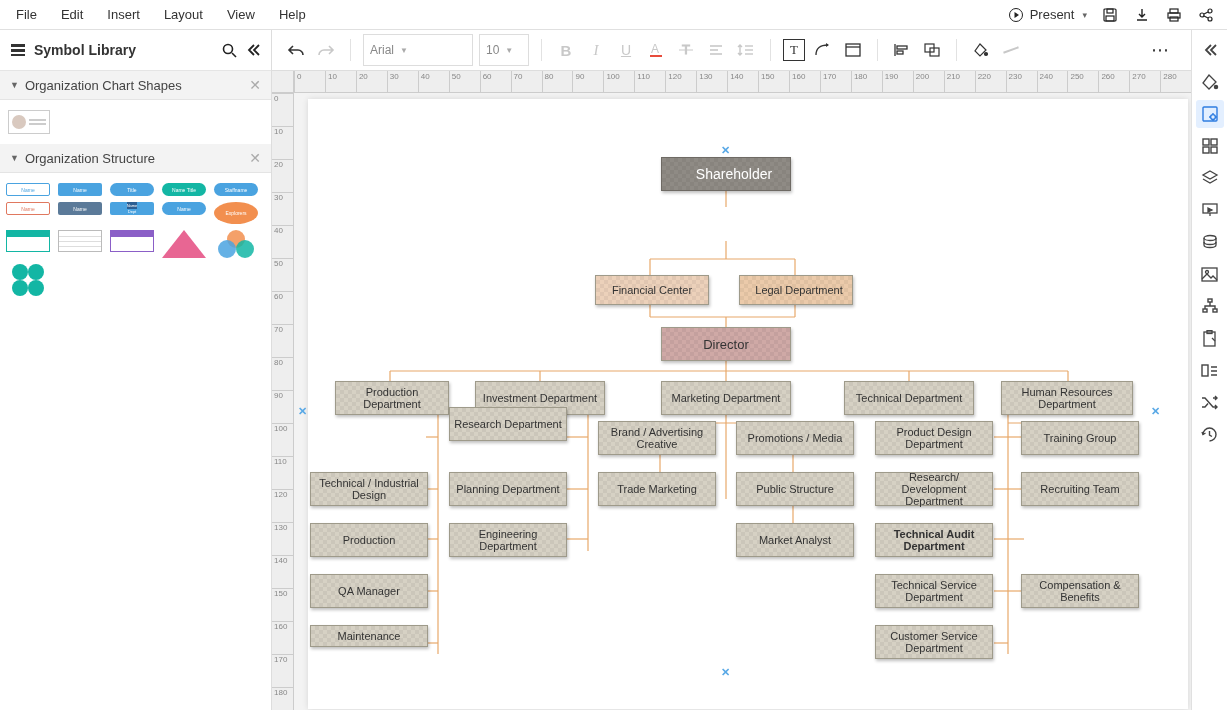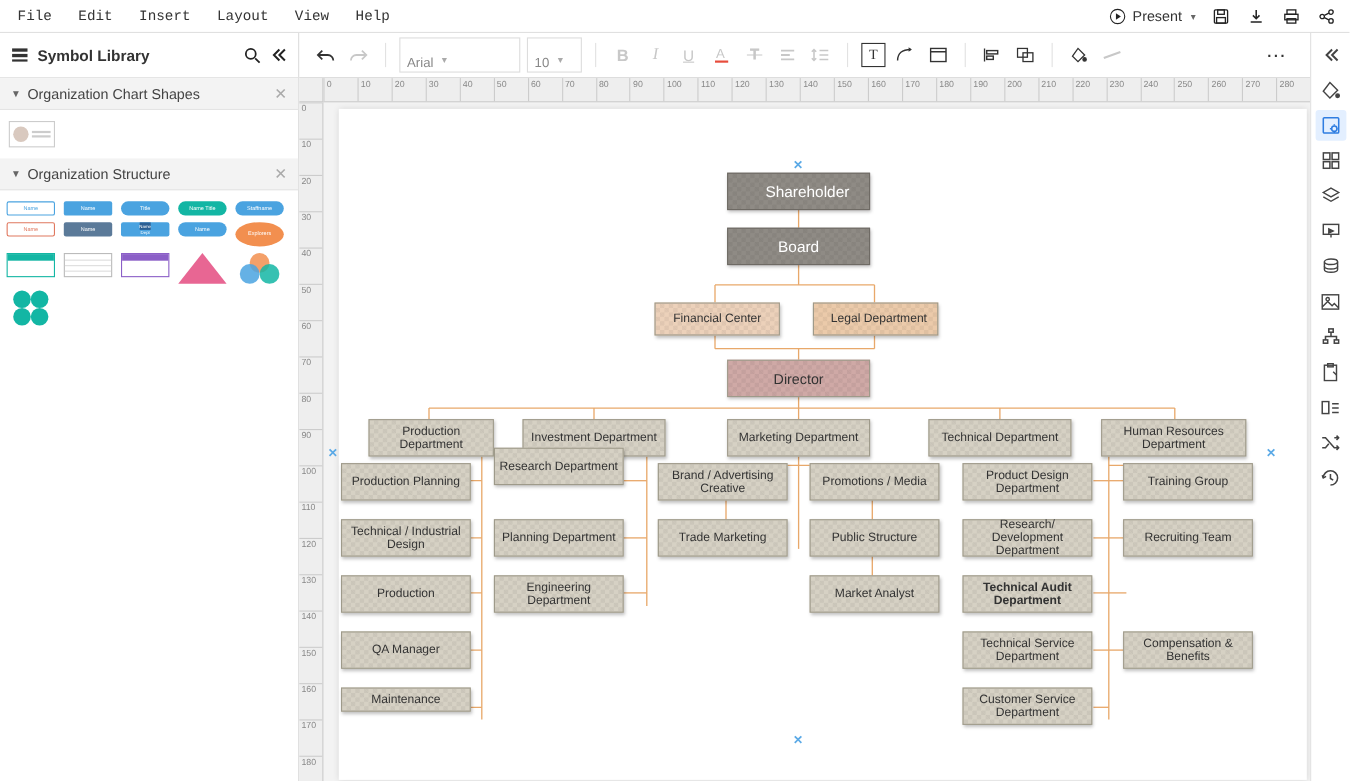--- a/index.html
+++ b/index.html
@@ -2,21 +2,21 @@
 <html><head>
 <meta charset="utf-8">
 <style>
   *{box-sizing:border-box;margin:0;padding:0;font-family:Arial,Helvetica,sans-serif;}
   body{width:1227px;height:710px;overflow:hidden;background:#fff;font-size:12px;color:#333;}
   svg.icon{display:block;}
 
   
   .menubar{height:30px;display:flex;align-items:center;border-bottom:1px solid #e0e0e0;padding:0 6px;}
   .menubar .menu-items{display:flex;gap:24px;padding-left:10px;}
-  .menubar .menu-items span{font-size:13px;cursor:pointer;font-family:Liberation Mono, monospace;}
+  .menubar .menu-items span{font-size:13px;cursor:pointer;}
   .menubar .spacer{flex:1;}
   .menubar .right-group{display:flex;align-items:center;gap:14px;padding-right:6px;}
   .present{display:flex;align-items:center;gap:6px;font-size:13px;cursor:pointer;}
   .present .chev{font-size:9px;color:#666;margin-left:2px;}
   .right-group .ticon{width:18px;height:18px;display:flex;align-items:center;justify-content:center;color:#222;cursor:pointer;}
 
   
   .main{display:flex;height:680px;}
   .leftpanel{width:272px;background:#fff;border-right:1px solid #ddd;display:flex;flex-direction:column;}
   .lp-header{height:41px;display:flex;align-items:center;padding:0 10px;border-bottom:1px solid #e5e5e5;gap:8px;}
@@ -58,21 +58,21 @@
   .circles4{width:44px;height:32px;position:relative;}
   .circles4 div{position:absolute;width:16px;height:16px;border-radius:50%;background:#13b6a4;}
   .circles4 .a{left:6px;top:0;} .circles4 .b{left:22px;top:0;} .circles4 .c{left:6px;top:16px;} .circles4 .d{left:22px;top:16px;}
 
   
   .workzone{flex:1;display:flex;flex-direction:column;}
   .toolbar{height:41px;border-bottom:1px solid #ddd;display:flex;align-items:center;padding:0 12px;gap:6px;}
   .tb-btn{width:24px;height:24px;display:flex;align-items:center;justify-content:center;color:#333;cursor:pointer;}
   .tb-btn.disabled{color:#c8c8c8;cursor:default;}
   .divider{width:1px;height:22px;background:#e2e2e2;margin:0 6px;}
-  .combo{height:24px;border:1px solid #ddd;display:flex;align-items:flex-start;padding:15px 6px;font-size:12px;color:#888;gap:6px;cursor:pointer;}
+  .combo{height:24px;border:1px solid #ddd;display:flex;align-items:center;padding:15px 6px;font-size:12px;color:#888;gap:6px;cursor:pointer;}
   .combo .chev{font-size:8px;color:#aaa;}
   .combo.font{width:110px;}
   .combo.size{width:50px;}
   .tb-btn.boxed{border:1px solid #333;width:22px;height:22px;font-family:Georgia,serif;font-size:13px;}
   .more{font-size:18px;letter-spacing:2px;cursor:pointer;color:#333;margin-left:auto;margin-right:8px;}
 
   
   .canvas-shell{flex:1;display:flex;background:#f0f0f0;overflow:hidden;position:relative;}
   .ruler-corner{position:absolute;left:0;top:0;width:22px;height:22px;background:#eee;border-right:1px solid #ccc;border-bottom:1px solid #ccc;z-index:3;}
   .ruler-h{position:absolute;left:22px;right:0;top:0;height:22px;background:#eee;border-bottom:1px solid #ccc;z-index:2;display:flex;font-size:8px;color:#888;}
@@ -449,32 +449,30 @@
               <line x1="686" y1="544" x2="700" y2="544"></line>
 
             <line x1="700" y1="324" x2="770" y2="324" stroke="none"></line>
             <line x1="700" y1="338" x2="716" y2="338"></line>
               <line x1="700" y1="390" x2="716" y2="390"></line>
               <line x1="700" y1="440" x2="716" y2="440"></line>
               <line x1="700" y1="492" x2="716" y2="492"></line>
           </svg>
 
           <div class="node dark" style="left:353px;top:58px;width:130px;height:34px;padding-left:20px;">Shareholder</div>
-          <div class="node dark" style="left:353px;top:108px;width:130px;height:34px;">Board</div>
           <div class="node peachL" style="left:287px;top:176px;width:114px;height:30px;">Financial Center</div>
           <div class="node peachR" style="left:431px;top:176px;width:114px;height:30px;">Legal Department</div>
           <div class="node rose" style="left:353px;top:228px;width:130px;height:34px;">Director</div>
 
           <div class="node" style="left:27px;top:282px;width:114px;height:34px;">Production Department</div>
           <div class="node" style="left:167px;top:282px;width:130px;height:34px;">Investment Department</div>
           <div class="node" style="left:353px;top:282px;width:130px;height:34px;">Marketing Department</div>
           <div class="node" style="left:536px;top:282px;width:130px;height:34px;">Technical Department</div>
           <div class="node" style="left:693px;top:282px;width:132px;height:34px;">Human Resources Department</div>
 
-          <div class="node" style="left:2px;top:322px;width:118px;height:34px;">Production Planning</div>
           <div class="node" style="left:2px;top:373px;width:118px;height:34px;">Technical / Industrial Design</div>
           <div class="node" style="left:2px;top:424px;width:118px;height:34px;">Production</div>
           <div class="node" style="left:2px;top:475px;width:118px;height:34px;">QA Manager</div>
           <div class="node" style="left:2px;top:526px;width:118px;height:22px;">Maintenance</div>
 
           <div class="node" style="left:141px;top:308px;width:118px;height:34px;">Research Department</div>
           <div class="node" style="left:141px;top:373px;width:118px;height:34px;">Planning Department</div>
           <div class="node" style="left:141px;top:424px;width:118px;height:34px;">Engineering Department</div>
 
           <div class="node" style="left:290px;top:322px;width:118px;height:34px;">Brand / Advertising Creative</div>

